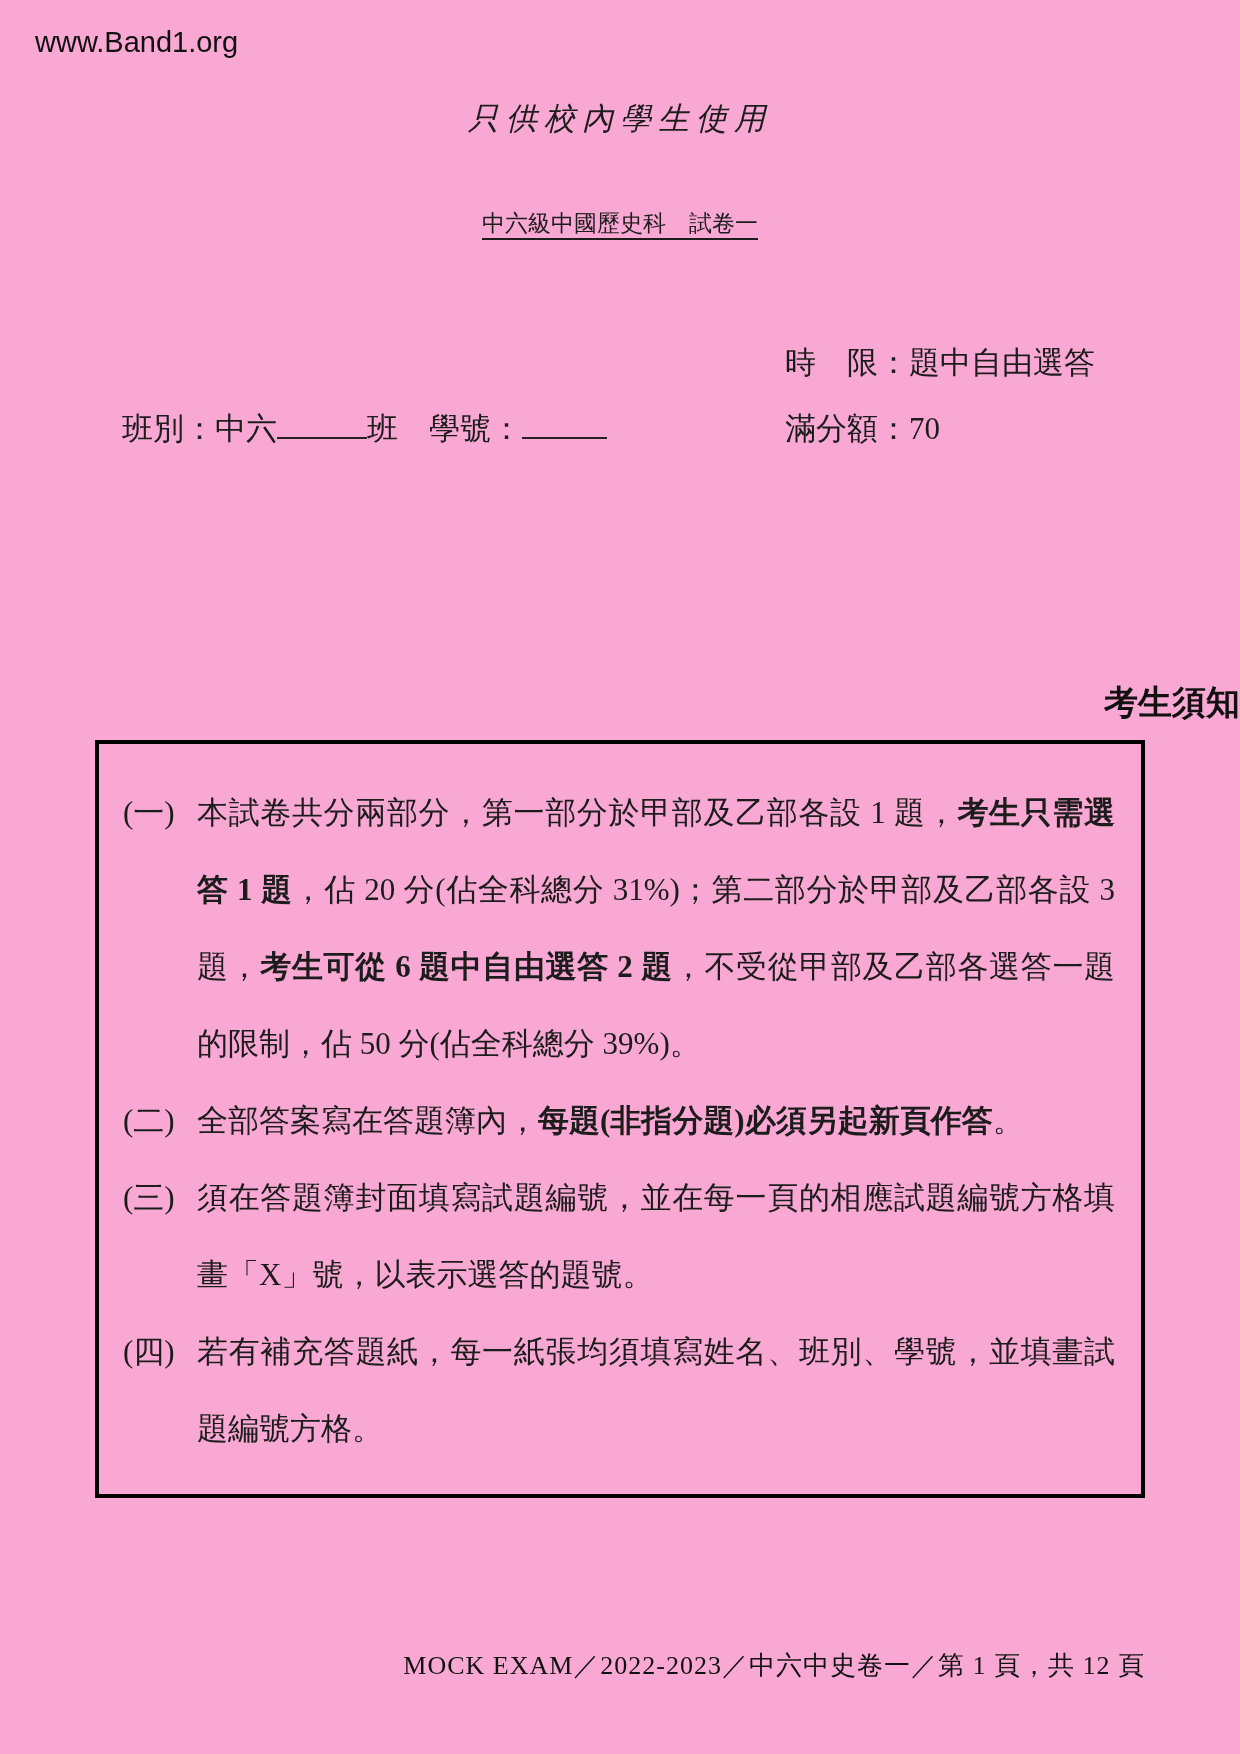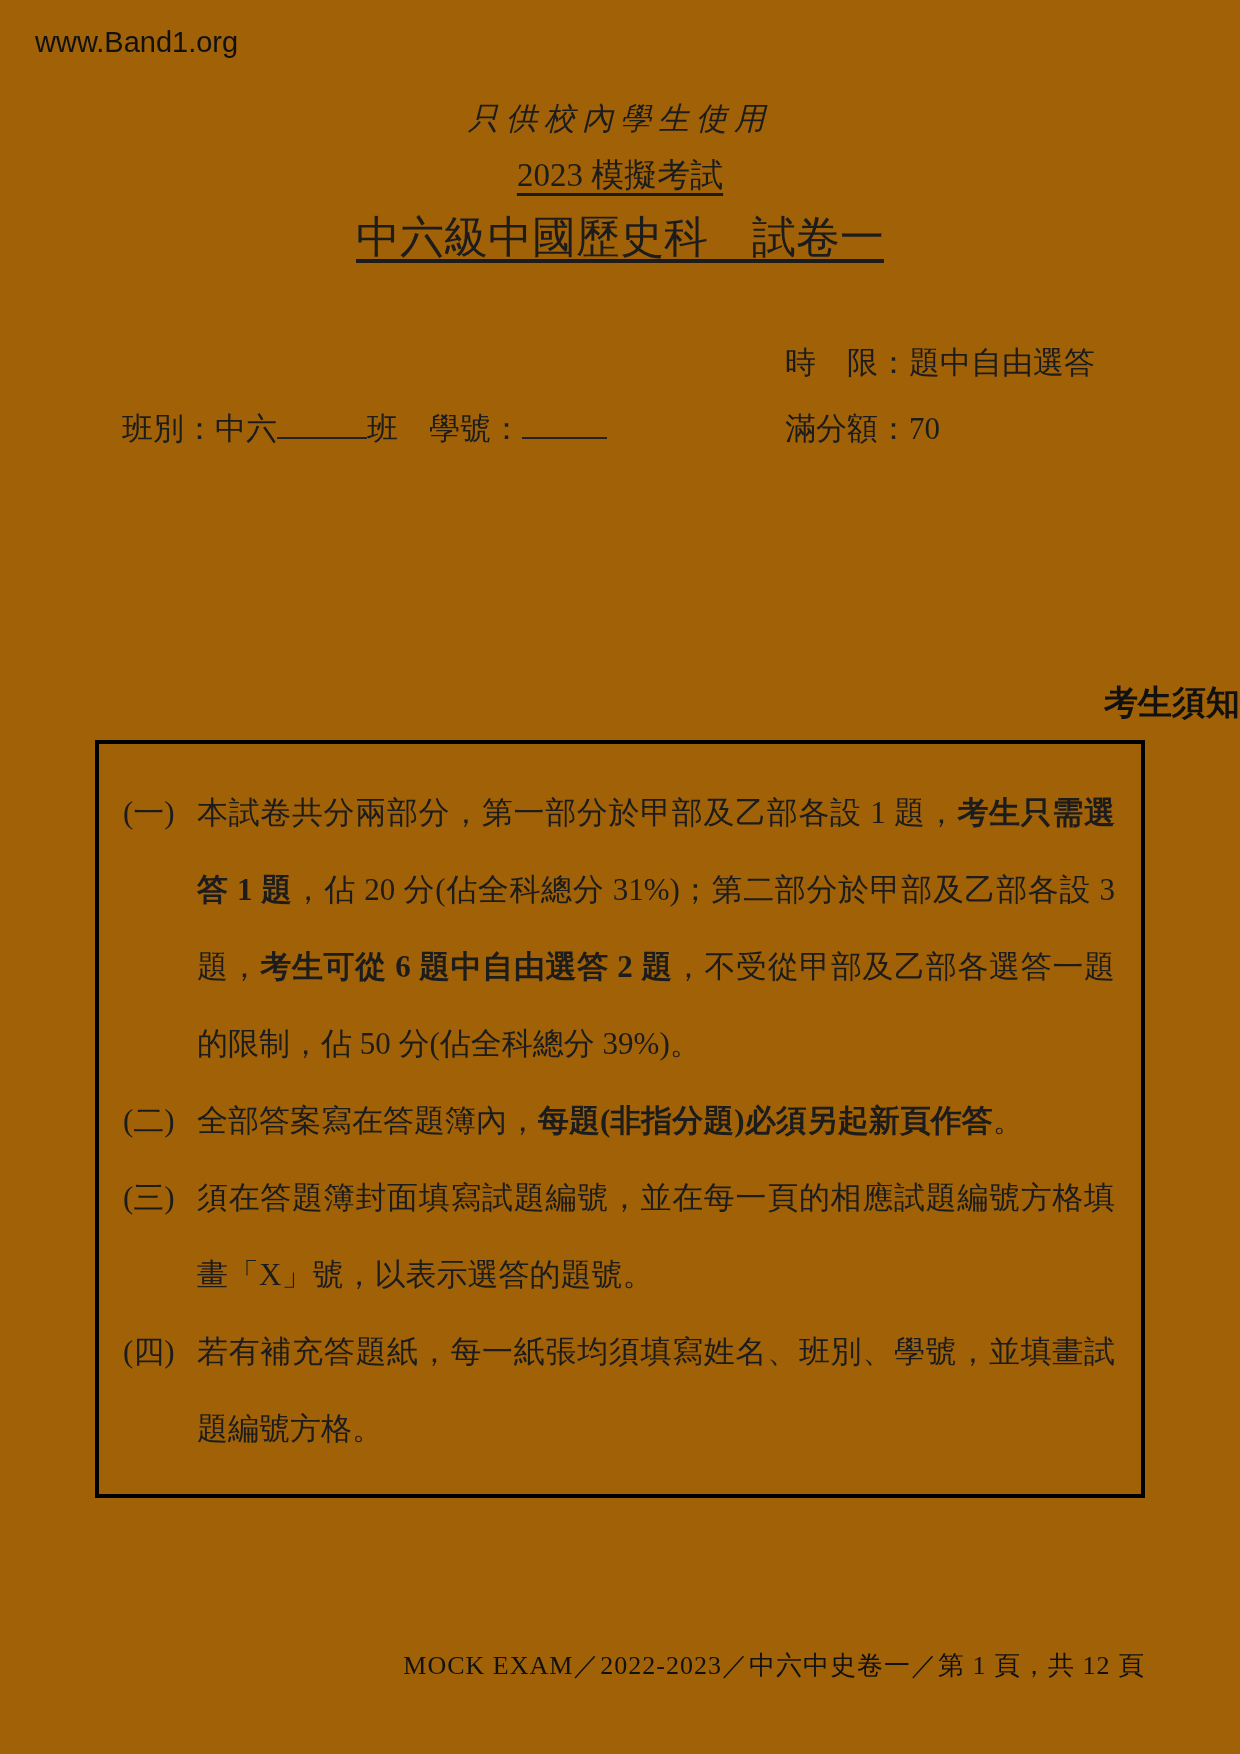--- a/index.html
+++ b/index.html
@@ -1,34 +1,34 @@
 <!DOCTYPE html>
 <html><head>
 <meta charset="utf-8">
 <style>
   html,body{margin:0;padding:0;background:#e8e8e8;}
   .page{
     position:relative;
     width:1240px;height:1754px;
-    background:#a16207;
+    background:#f9a8d4;
     margin:0 auto;
     font-family:"Liberation Serif","DejaVu Serif",serif;
     color:#1c1c1c;
     overflow:hidden;
   }
   .watermark{
     position:absolute;left:35px;top:26px;
     font-family:"Liberation Sans","DejaVu Sans",sans-serif;
     font-size:29px;color:#111;
   }
   .center-line{position:absolute;left:0;width:100%;text-align:center;}
   .notice{top:98px;font-size:31px;font-style:italic;letter-spacing:7px;}
   .title{top:153px;font-size:33px;}
   .title span,.subtitle span{text-decoration:underline;text-underline-offset:7px;}
-  .subtitle{top:208px;font-size:44px;}
+  .subtitle{top:208px;font-size:23px;}
   .info{position:absolute;font-size:31px;white-space:nowrap;}
   .blank{
     display:inline-block;
     border-bottom:2px solid #222;
   }
   .blank.name{width:380px;}
   .blank.cls{width:90px;}
   .blank.sno{width:85px;}
   .notes-heading{
     position:absolute;left:0;top:680px;width:100%;
@@ -66,21 +66,20 @@
 </style>
 </head>
 <body>
 
 <div class="page">
 
   <div class="watermark">www.Band1.org</div>
 
   <div class="center-line notice">只供校內學生使用</div>
 
-  <div class="center-line title"><span>2023 模擬考試</span></div>
 
   <div class="center-line subtitle"><span>中六級中國歷史科　試卷一</span></div>
 
 
   <div class="info" style="left:785px;top:342px;">時　限：題中自由選答</div>
 
   <div class="info" style="left:122px;top:408px;">
     <span>班別：中六</span><span class="blank cls"></span><span>班　學號：</span><span class="blank sno"></span>
   </div>
 

